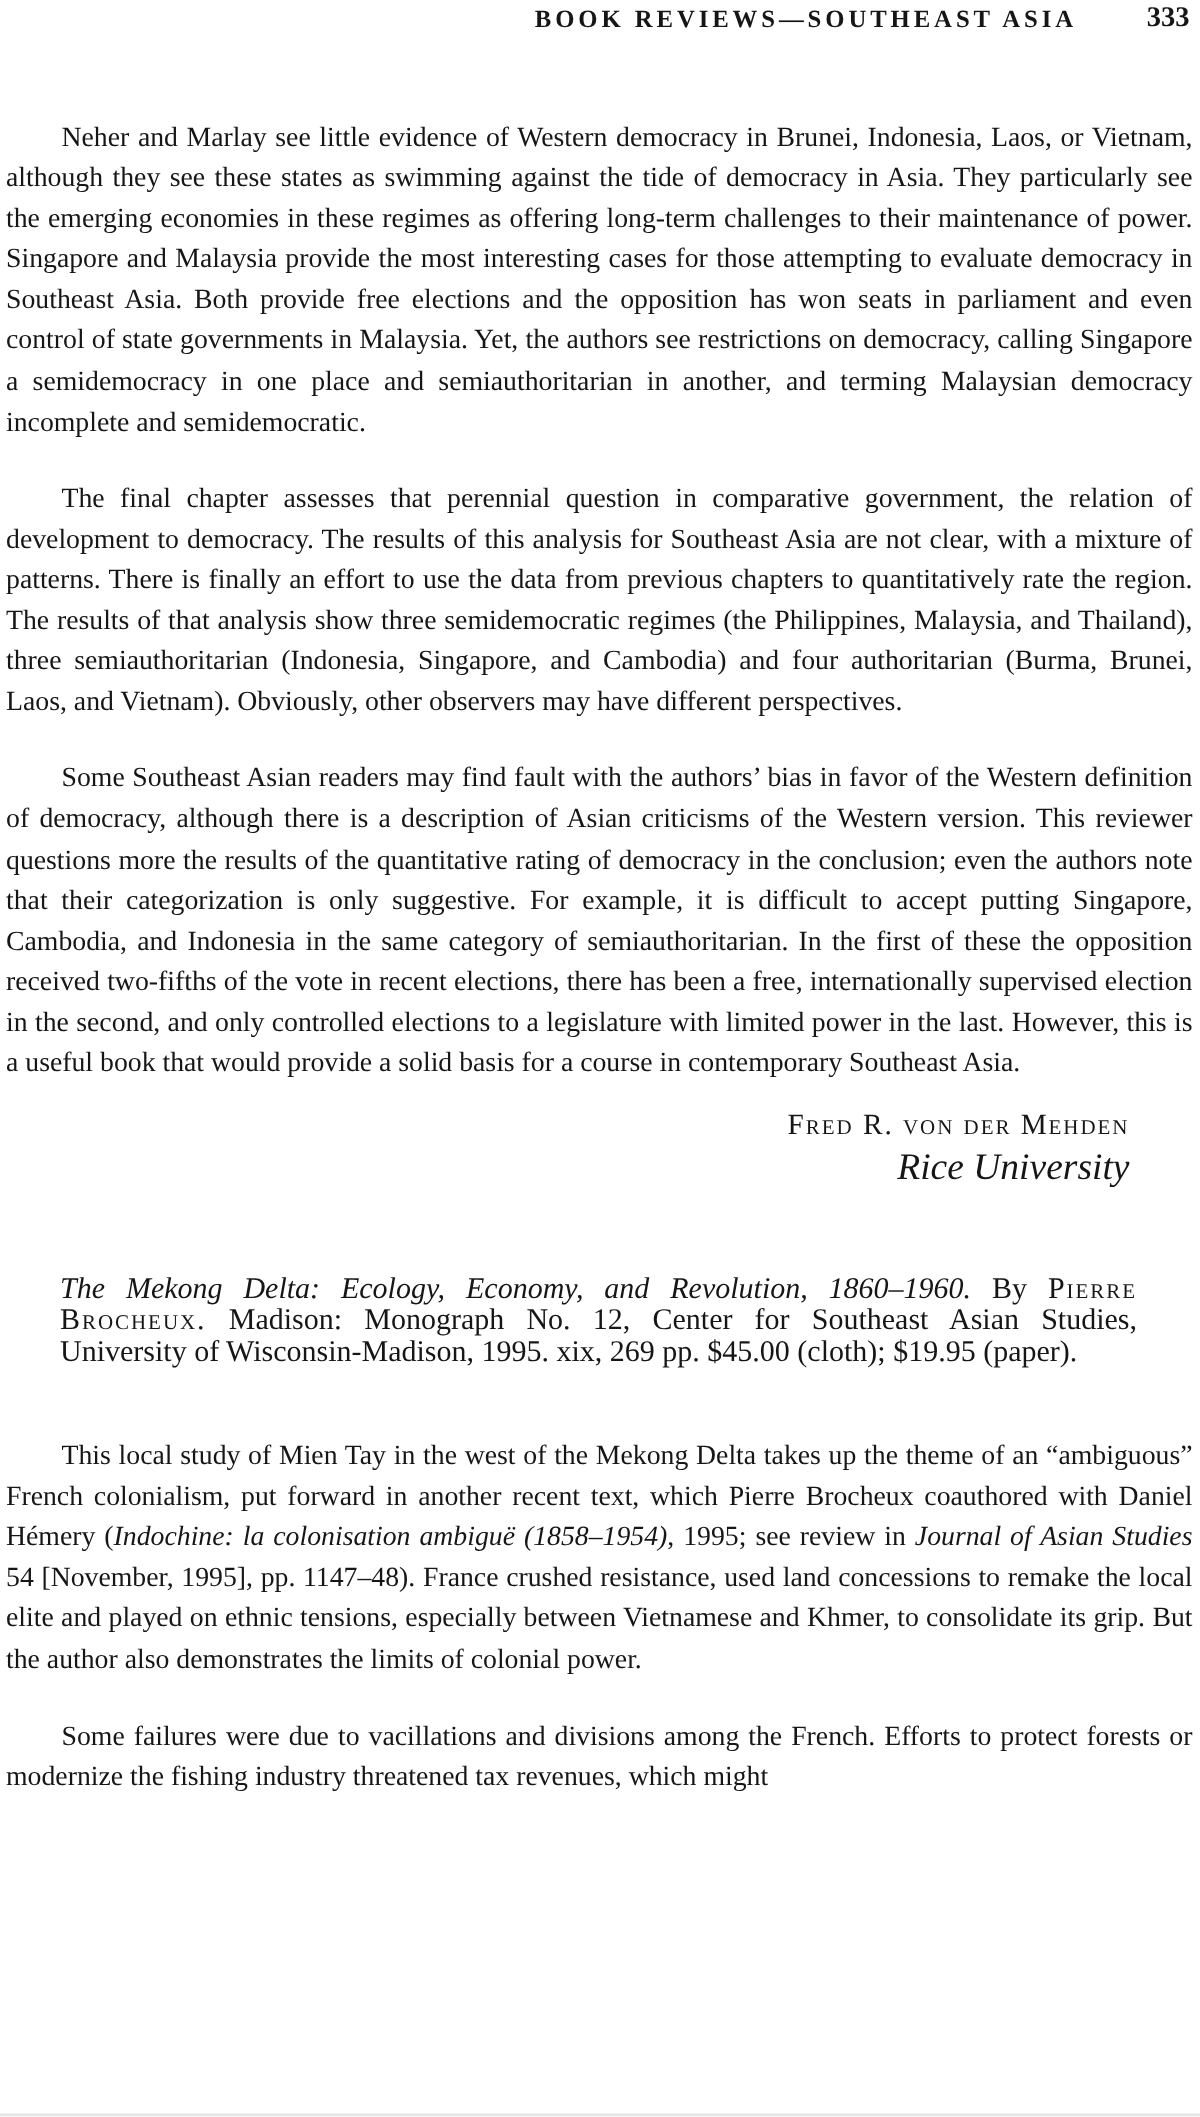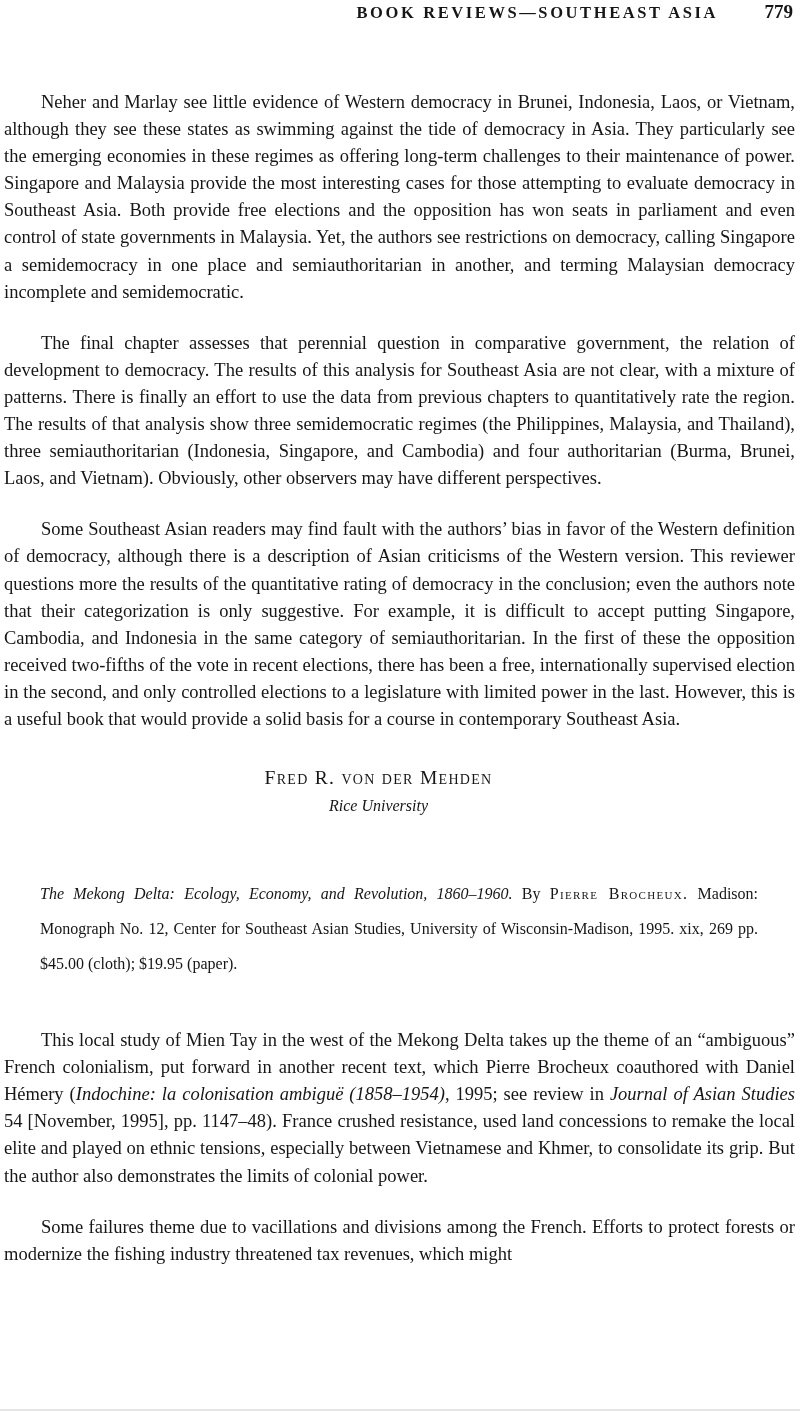--- a/index.html
+++ b/index.html
@@ -8,21 +8,21 @@
     width: 800px;
     height: 1411px;
     background: #ffffff;
     color: #161616;
     font-family: "Liberation Serif", serif;
     overflow: hidden;
   }
   .running-head {
     position: relative;
     height: 24px;
-    padding-top: 18px;
+    padding-top: 8px;
   }
   .head-title {
     position: absolute;
     top: 3px;
     right: 82px;
     font-size: 16.5px;
     font-weight: bold;
     letter-spacing: 2.6px;
     white-space: nowrap;
   }
@@ -35,73 +35,73 @@
   }
   .review-body {
     margin: 47px 5px 0 4px;
     font-size: 18.5px;
     line-height: 27.1px;
     text-align: justify;
   }
   p.body-para { margin: 0; }
   p.indent { text-indent: 37px; margin-top: 24px; }
   .signature {
-    margin-top: 31px;
+    margin-top: 14px;
     padding-right: 42px;
-    text-align: center;
+    text-align: right;
     line-height: 27.5px;
   }
   .sig-name {
     font-variant: small-caps;
     letter-spacing: 1.3px;
     font-size: 19.5px;
   }
-  .sig-affil { font-style: italic; font-size: 16px; }
+  .sig-affil { font-style: italic; font-size: 25px; }
   .citation {
     margin: 57px 37px 0 36px;
     text-align: justify;
-    font-size: 16px;
-    line-height: 35px;
+    font-size: 20px;
+    line-height: 21px;
   }
   .para-gap { margin-top: 46px !important; }
   .italic { font-style: italic; }
   .smallcaps { font-variant: small-caps; letter-spacing: 1.3px; }
   .scan-edge {
     position: absolute;
     left: 0; right: 0; bottom: 0;
     height: 2px;
     background: #cfcfcf;
     opacity: 0.55;
   }
 </style>
 </head>
 <body>
 
 <div class="page">
 
   <header class="running-head">
     <span class="head-title">BOOK REVIEWS—SOUTHEAST ASIA</span>
-    <span class="page-num">779</span>
+    <span class="page-num">333</span>
   </header>
 
   <main class="review-body">
 
     <p class="body-para indent">Neher and Marlay see little evidence of Western democracy in Brunei, Indonesia, Laos, or Vietnam, although they see these states as swimming against the tide of democracy in Asia. They particularly see the emerging economies in these regimes as offering long-term challenges to their maintenance of power. Singapore and Malaysia provide the most interesting cases for those attempting to evaluate democracy in Southeast Asia. Both provide free elections and the opposition has won seats in parliament and even control of state governments in Malaysia. Yet, the authors see restrictions on democracy, calling Singapore a semidemocracy in one place and semiauthoritarian in another, and terming Malaysian democracy incomplete and semidemocratic.</p>
     <p class="body-para indent">The final chapter assesses that perennial question in comparative government, the relation of development to democracy. The results of this analysis for Southeast Asia are not clear, with a mixture of patterns. There is finally an effort to use the data from previous chapters to quantitatively rate the region. The results of that analysis show three semidemocratic regimes (the Philippines, Malaysia, and Thailand), three semiauthoritarian (Indonesia, Singapore, and Cambodia) and four authoritarian (Burma, Brunei, Laos, and Vietnam). Obviously, other observers may have different perspectives.</p>
     <p class="body-para indent">Some Southeast Asian readers may find fault with the authors’ bias in favor of the Western definition of democracy, although there is a description of Asian criticisms of the Western version. This reviewer questions more the results of the quantitative rating of democracy in the conclusion; even the authors note that their categorization is only suggestive. For example, it is difficult to accept putting Singapore, Cambodia, and Indonesia in the same category of semiauthoritarian. In the first of these the opposition received two-fifths of the vote in recent elections, there has been a free, internationally supervised election in the second, and only controlled elections to a legislature with limited power in the last. However, this is a useful book that would provide a solid basis for a course in contemporary Southeast Asia.</p>
 
     <div class="signature">
       <div class="sig-name">Fred R. von der Mehden</div>
       <div class="sig-affil">Rice University</div>
     </div>
 
     <div class="citation">
       <span class="italic">The Mekong Delta: Ecology, Economy, and Revolution, 1860–1960.</span><span> By </span><span class="smallcaps">Pierre Brocheux.</span><span> Madison: Monograph No. 12, Center for Southeast Asian Studies, University of Wisconsin-Madison, 1995. xix, 269 pp. $45.00 (cloth); $19.95 (paper).</span>
     </div>
 
     <p class="body-para indent para-gap"><span>This local study of Mien Tay in the west of the Mekong Delta takes up the theme of an “ambiguous” French colonialism, put forward in another recent text, which Pierre Brocheux coauthored with Daniel Hémery (</span><span class="italic">Indochine: la colonisation ambiguë (1858–1954)</span><span>, 1995; see review in </span><span class="italic">Journal of Asian Studies</span><span> 54 [November, 1995], pp. 1147–48). France crushed resistance, used land concessions to remake the local elite and played on ethnic tensions, especially between Vietnamese and Khmer, to consolidate its grip. But the author also demonstrates the limits of colonial power.</span></p>
 
-    <p class="body-para indent">Some failures theme due to vacillations and divisions among the French. Efforts to protect forests or modernize the fishing industry threatened tax revenues, which might</p>
+    <p class="body-para indent">Some failures were due to vacillations and divisions among the French. Efforts to protect forests or modernize the fishing industry threatened tax revenues, which might</p>
 
   </main>
 
   <div class="scan-edge"></div>
 </div>
 
 </body></html>

